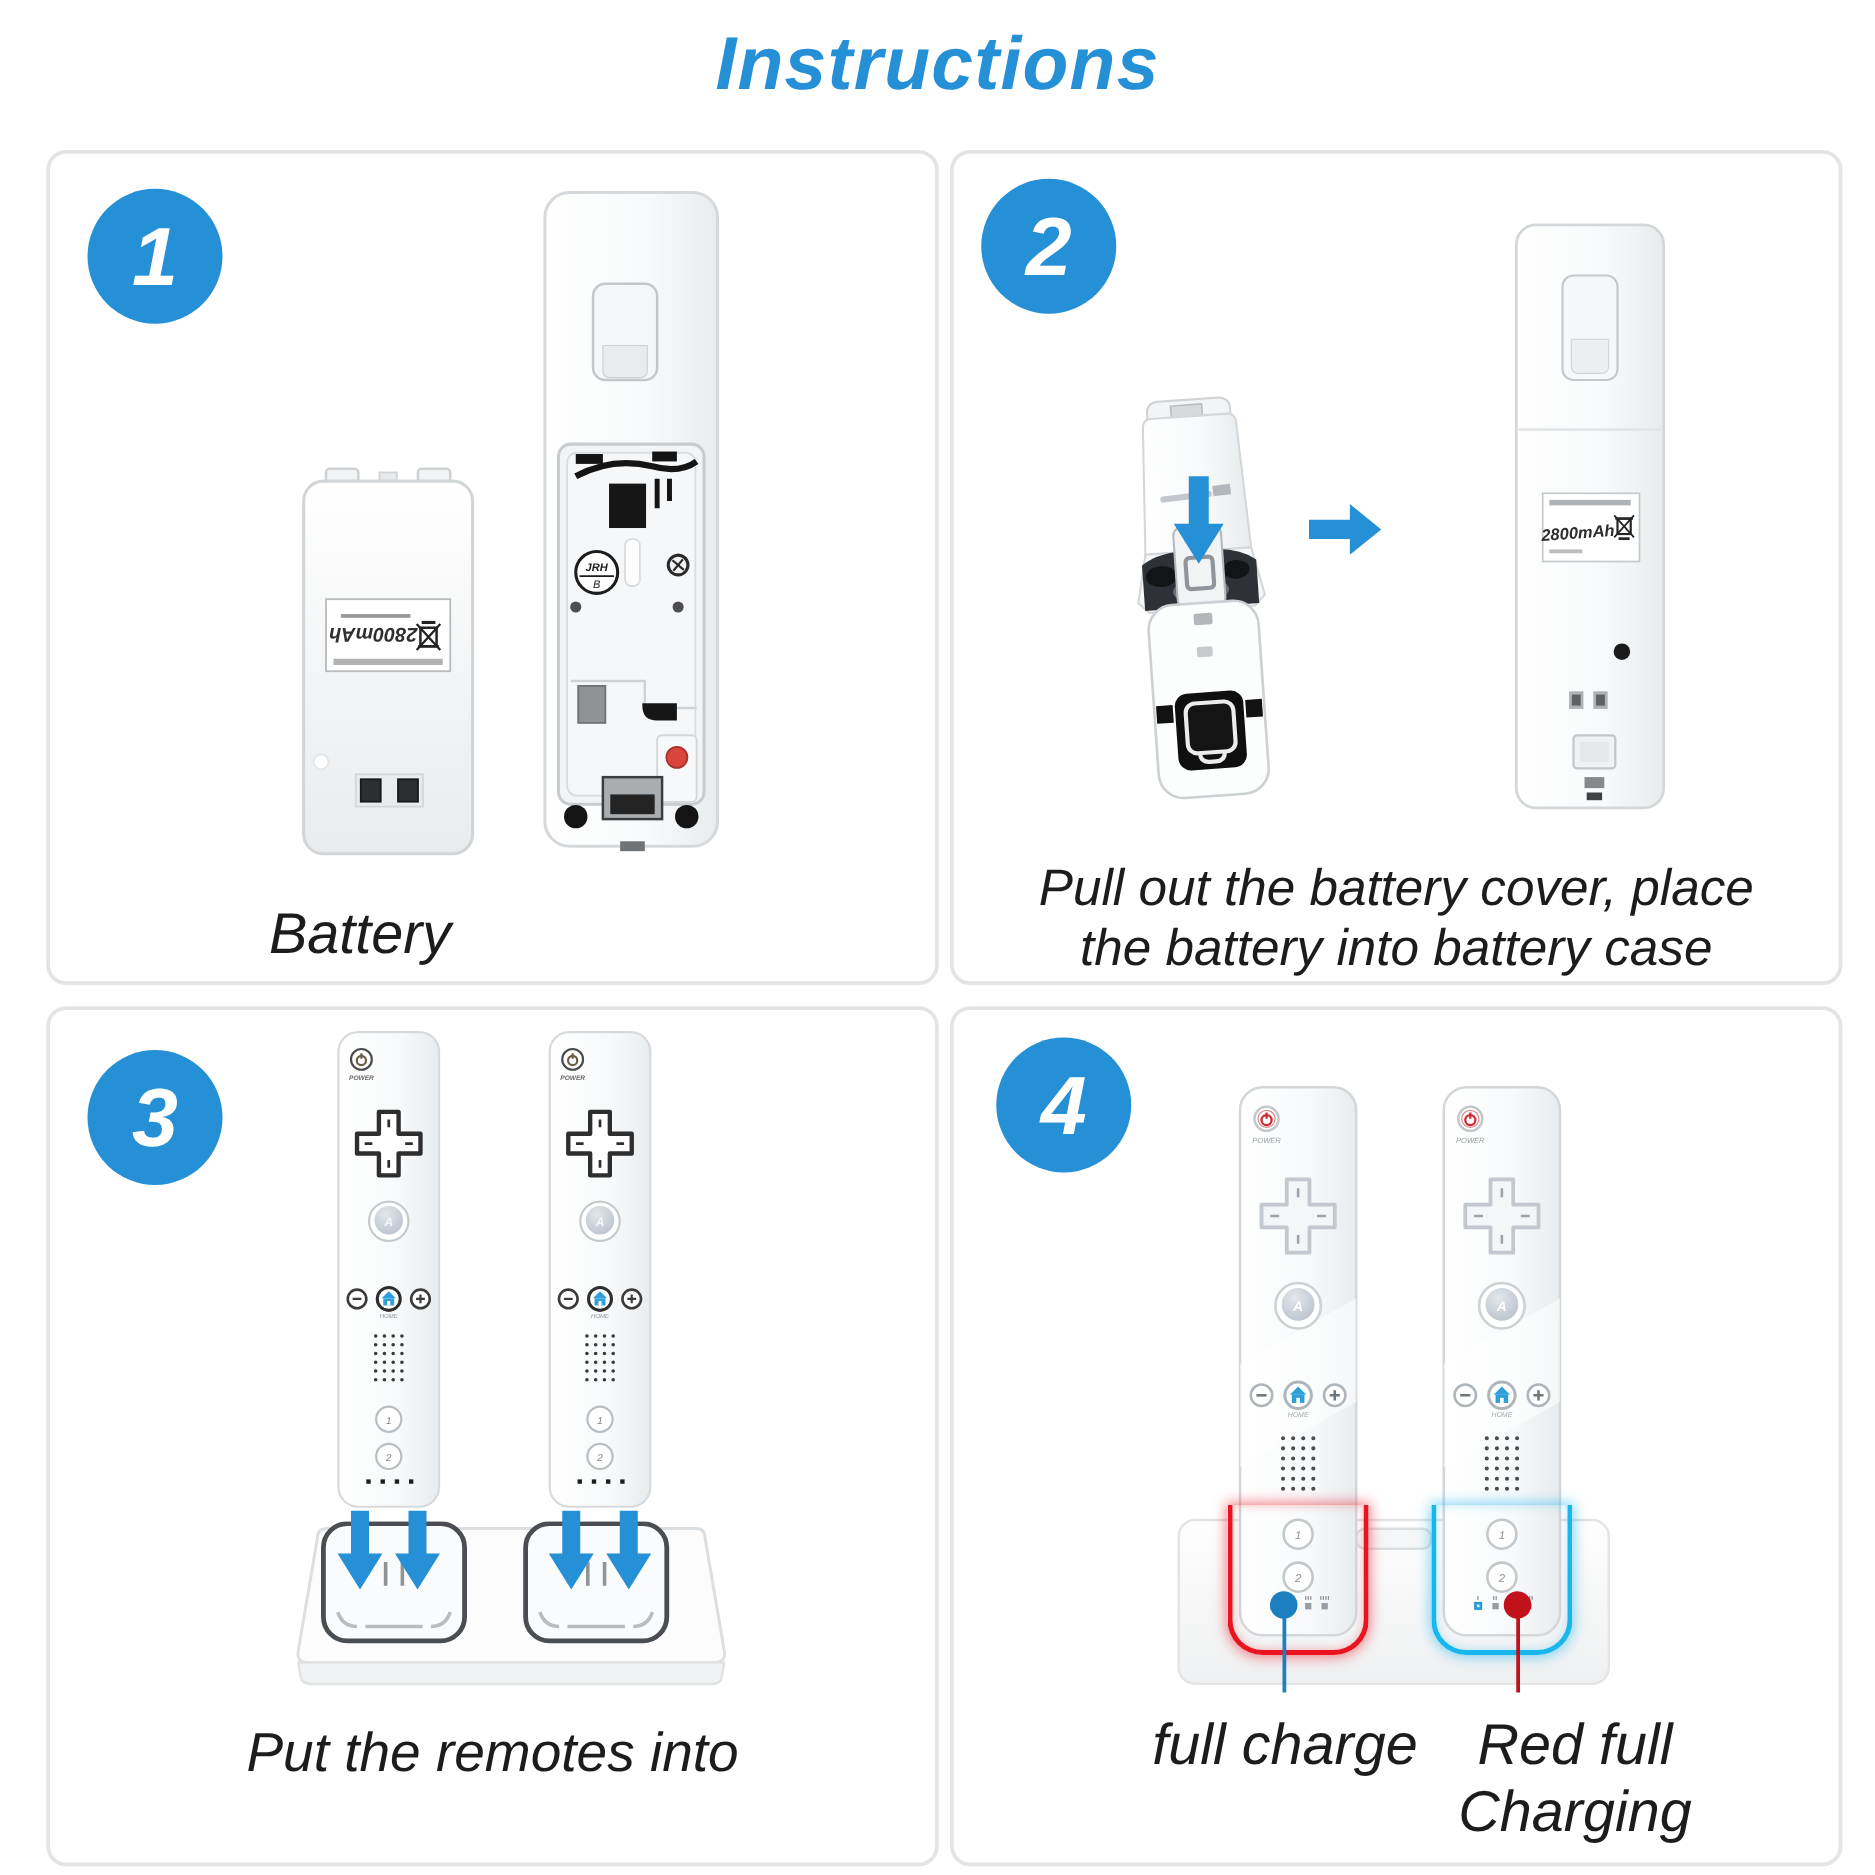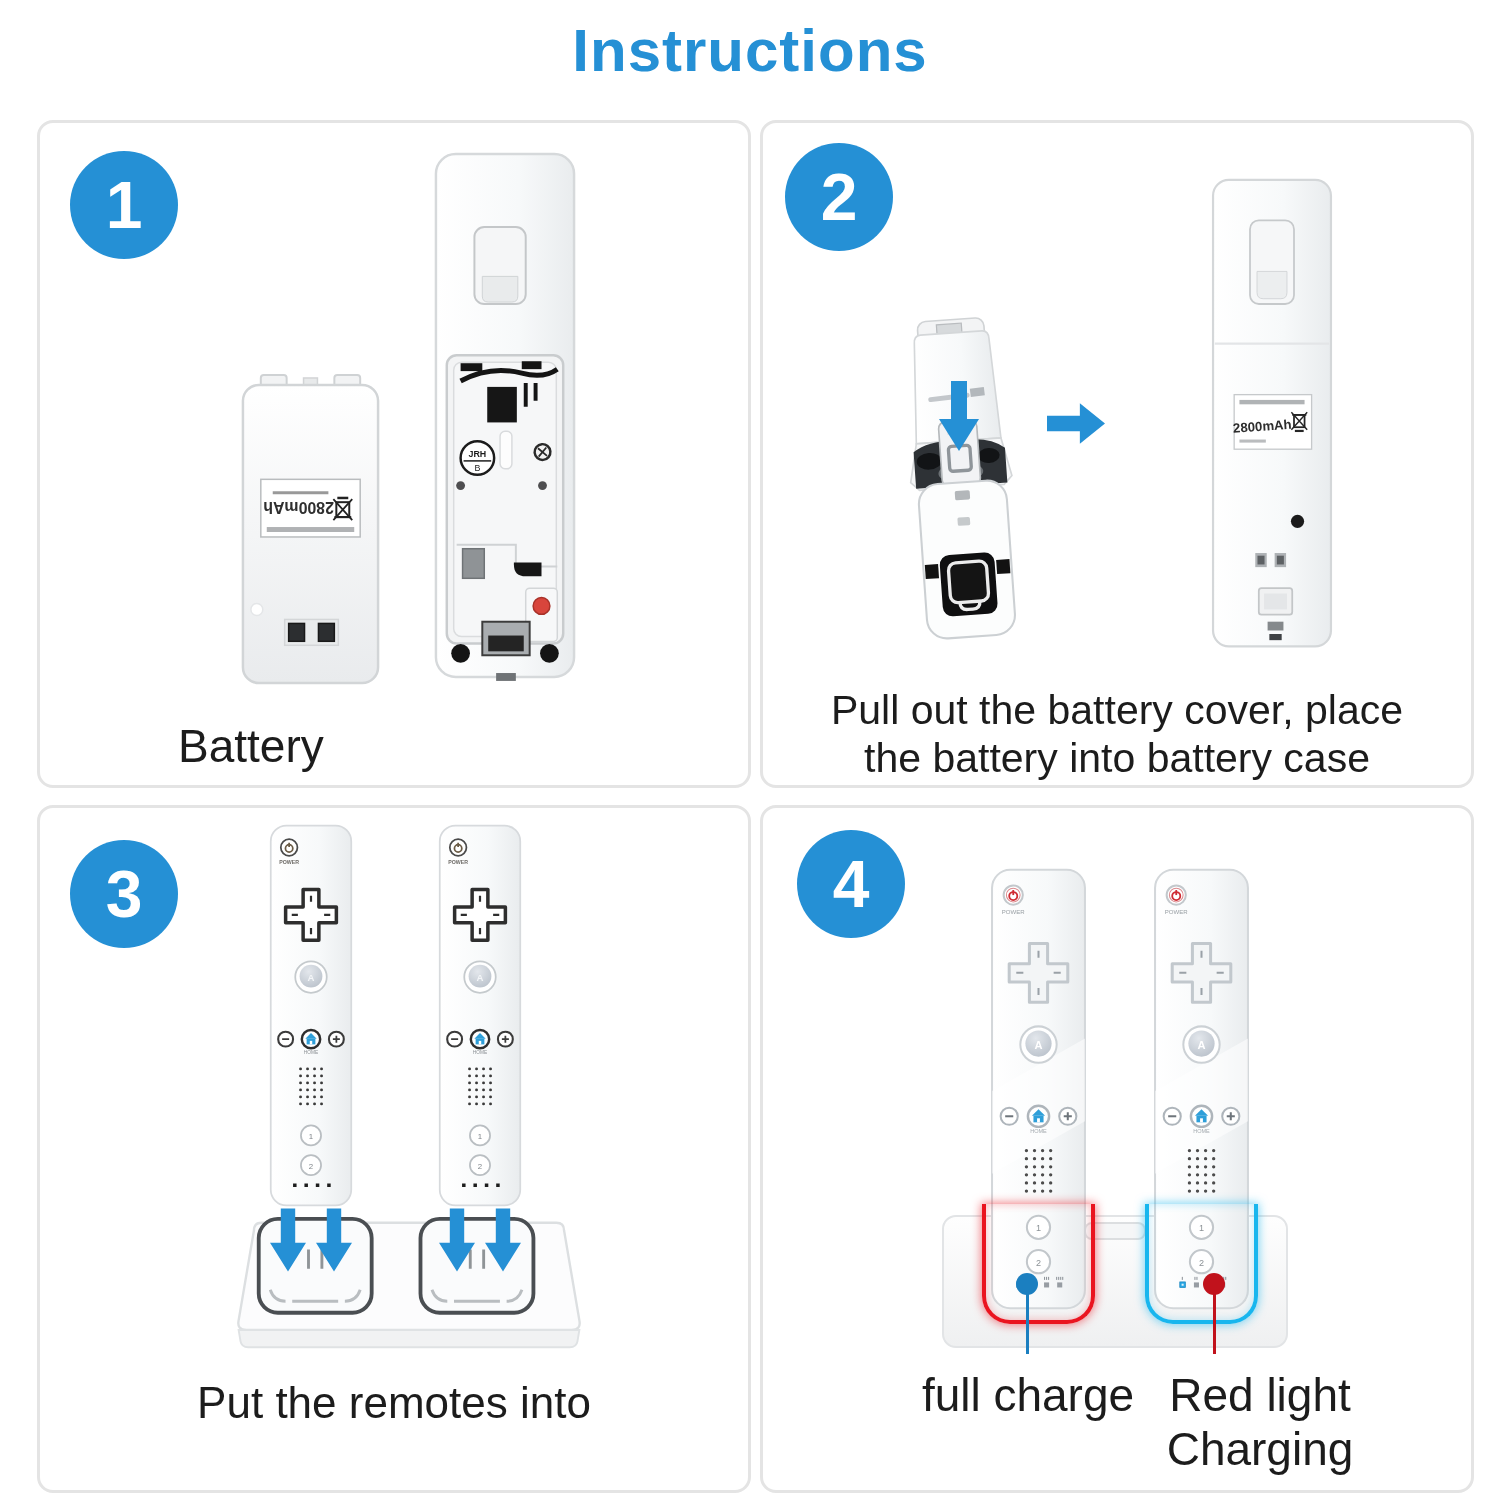--- a/index.html
+++ b/index.html
@@ -1,27 +1,27 @@
 <!DOCTYPE html>
 <html style="--accent: #2590d5; --text: #1c1c1c; --panel-border: #e4e4e4; --callout-blue: #1b7fc0; --callout-red: #c1121c; --glow-red: #ea141f; --glow-blue: #18b6ee; --home-blue: #2f9fd9; --led-blue: #2aa7e4; --power-red: #cf2b33;"><head>
 <meta charset="utf-8">
 <style>
   html,body{margin:0;padding:0;background:#ffffff;}
   .canvas{position:relative;width:1500px;height:1500px;background:#fff;
-          font-family:"Liberation Sans",sans-serif;overflow:hidden;}
+          font-family:"Liberation Sans",sans-serif;overflow:hidden;font-style:italic;}
   .page-title{position:absolute;left:0;top:16px;width:100%;text-align:center;
               font-size:60px;font-weight:bold;color:var(--accent);letter-spacing:1px;}
   .panel{position:absolute;background:#fff;border:3px solid var(--panel-border);border-radius:16px;}
   #p1{left:37px;top:120px;width:708px;height:662px;}
   #p2{left:760px;top:120px;width:708px;height:662px;}
   #p3{left:37px;top:805px;width:708px;height:682px;}
   #p4{left:760px;top:805px;width:708px;height:682px;}
   .badge{position:absolute;width:108px;height:108px;border-radius:50%;background:var(--accent);
          color:#fff;font-size:66px;font-weight:bold;display:flex;align-items:center;justify-content:center;}
-  .lbl{position:absolute;color:var(--text);}
+  .lbl{position:absolute;color:var(--text);text-align:center;}
   .abs{position:absolute;}
   .cap{position:absolute;left:0;width:100%;text-align:center;color:var(--text);}
   #p2 .cap{font-size:41px;}
   #p3 .cap{font-size:44px;}
   .accent-fill{fill:var(--accent);}
   .dock4{position:absolute;left:179px;top:407px;width:342px;height:129px;
          background:linear-gradient(#fefefe,#eff0f1);border:2px solid #e2e4e6;border-radius:14px;}
   .dock4-notch{position:absolute;left:50%;transform:translateX(-50%);top:5px;width:58px;height:14px;
          background:#f5f6f7;border:2px solid #dcdee0;border-radius:8px;}
   .glow{position:absolute;border:4px solid;border-top:none;border-radius:0 0 28px 28px;}
@@ -425,18 +425,18 @@
     <div class="glow glow-red"></div>
     <div class="glow glow-blue"></div>
     <div class="dot dot-blue"></div>
     <div class="dot dot-red"></div>
     <div class="cline cline-blue"></div>
     <div class="cline cline-red"></div>
     <div class="p4lbl" style="left:145px">
       <div>full charge</div>
     </div>
     <div class="p4lbl" style="left:377px">
-      <div>Red light</div>
+      <div>Red full</div>
       <div>Charging</div>
     </div>
   </div>
 
 </div>
 
 </body></html>

